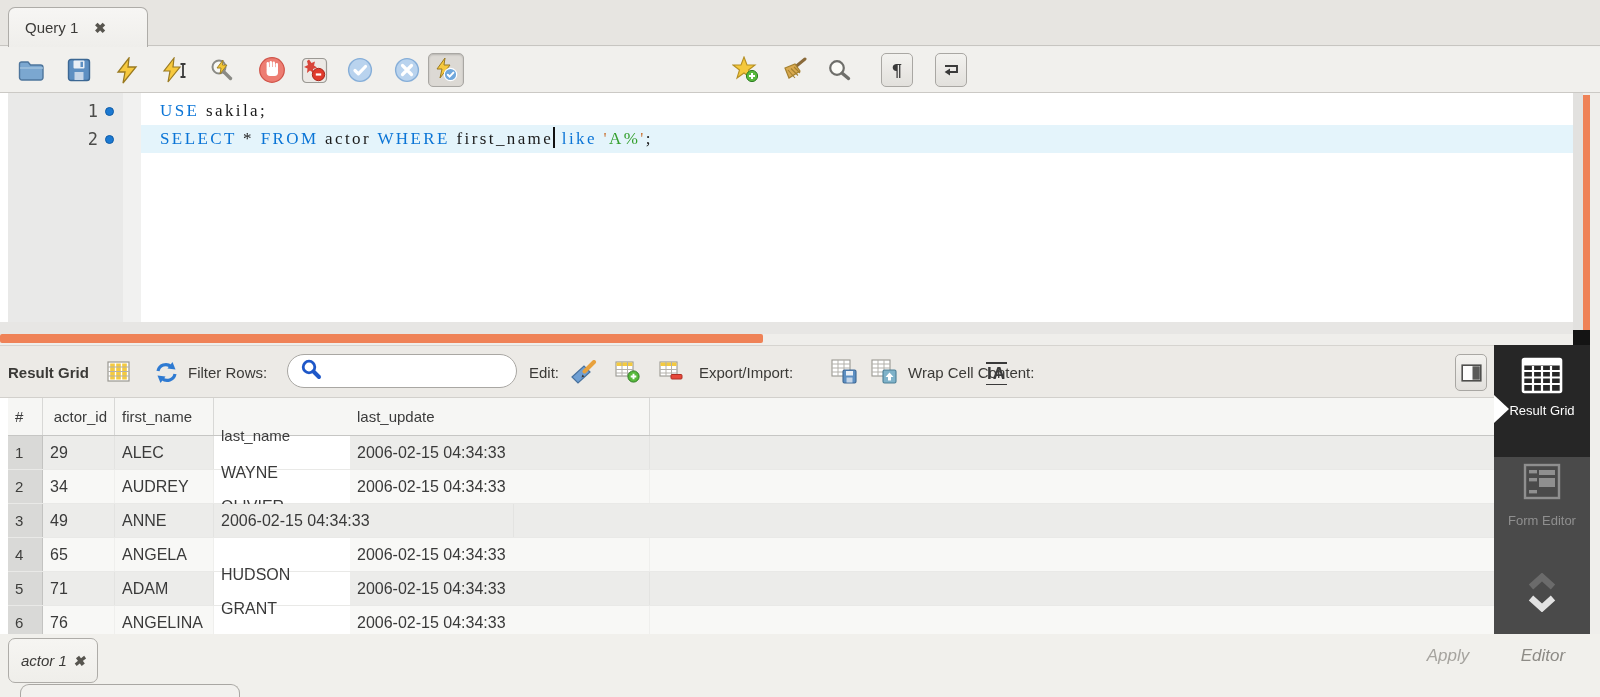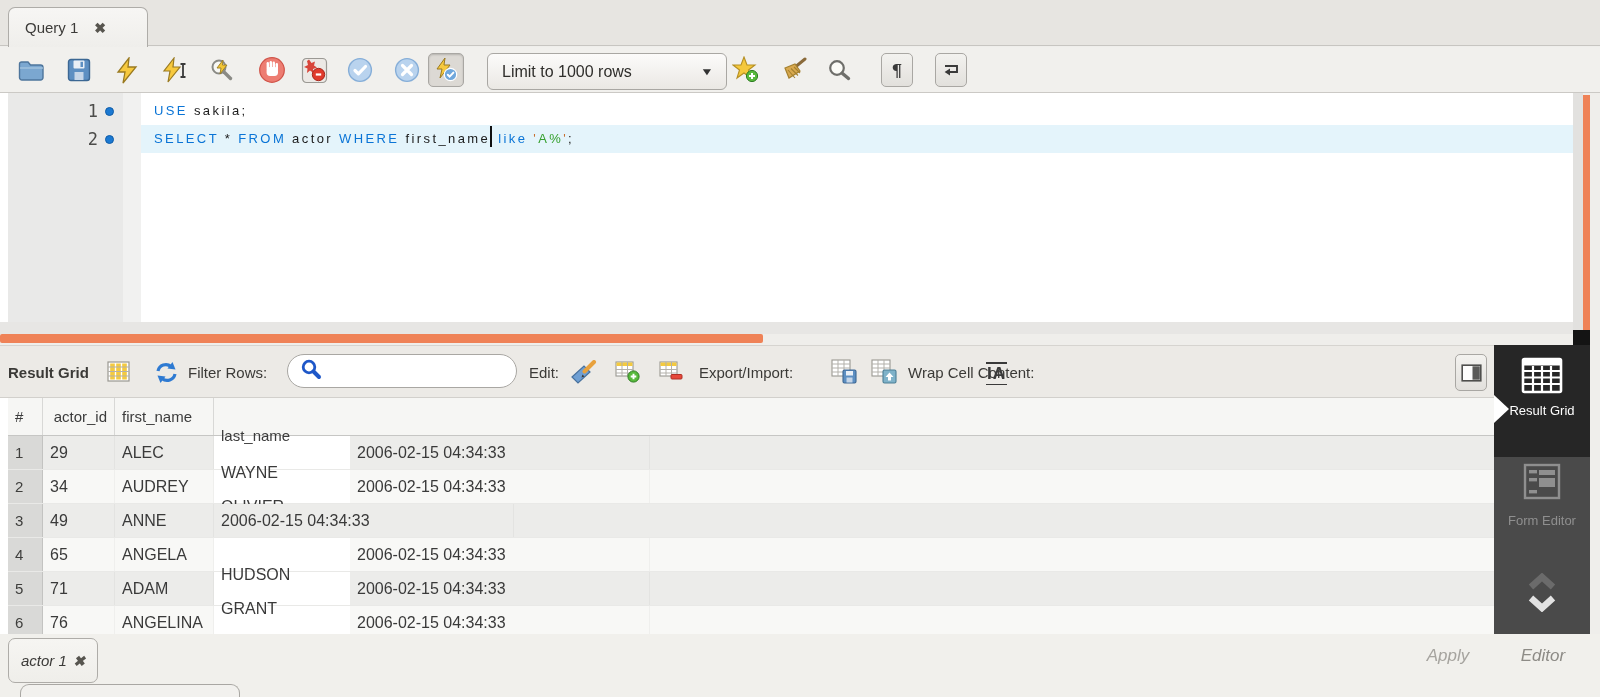--- a/index.html
+++ b/index.html
@@ -35,22 +35,22 @@
   
   .editor{position:absolute;left:0;top:93px;width:1573px;height:229px;background:#ffffff;}
   .gutter{position:absolute;left:8px;top:0;width:115px;height:229px;background:#e9e9e8;}
   .foldmargin{position:absolute;left:123px;top:0;width:18px;height:229px;
               background:repeating-linear-gradient(45deg,#f4f4f4 0 2px,#ece�eb 2px 4px);background-color:#f1f1f0;}
   .curline{position:absolute;left:141px;right:0;height:28px;background:#e4f4fb;}
   .g-num{position:absolute;left:8px;width:90px;text-align:right;
          font-family:"DejaVu Sans Mono",monospace;font-size:17px;line-height:28px;color:#4c4c4a;}
   .g-dot{position:absolute;left:105px;width:9px;height:9px;border-radius:50%;
          background:#1b79d2;border:1px solid #0f5ca8;box-sizing:border-box;}
-  .code-line{position:absolute;left:154px;white-space:pre;
-             font-family:Liberation Sans, sans-serif;font-size:13px;line-height:28px;letter-spacing:2.4px;}
+  .code-line{position:absolute;left:160px;white-space:pre;
+             font-family:Liberation Serif, serif;font-size:17px;line-height:28px;letter-spacing:2.4px;}
   .tk-kw{color:#0a74d6;} .tk-plain{color:#1b1b1b;} .tk-q{color:#c96f2e;} .tk-str{color:#35a02e;}
   .tk-cursor{display:inline-block;width:0;border-left:2px solid #111;height:21px;vertical-align:-4px;}
 
   
   .vtrack{position:absolute;left:1573px;top:93px;width:10px;height:237px;background:#e2e1df;}
   .vbar{position:absolute;left:1583px;top:95px;width:7px;height:235px;background:#ef8257;}
   .htrack{position:absolute;left:0;top:322px;width:1573px;height:12px;background:#e7e6e4;}
   .hbar{position:absolute;left:0;top:334px;width:763px;height:9px;background:#ef8257;border-radius:2px;}
   .scorner{position:absolute;left:1573px;top:330px;width:17px;height:17px;background:#141414;}
 
@@ -182,24 +182,20 @@
         </svg>
     </span>
     <span class="tbtn pressed" style="left:428px;width:36px">
       <svg width="26" height="26" viewBox="0 0 26 26">
           <polygon points="12,1 4,12 9,12 7,21 17,8 11,8" fill="#f7c93e" stroke="#9a7a20" stroke-width="1"></polygon>
           <circle cx="17.5" cy="17.5" r="6.2" fill="#6fa7dc" stroke="#ffffff" stroke-width="1.2"></circle>
           <path d="M14.8 17.8 l1.8 1.8 L20.4 15.6" stroke="#ffffff" stroke-width="2" fill="none" stroke-linecap="round"></path>
         </svg>
     </span>
 
-    <div class="limit-btn">
-      <span class="limit-label">Limit to 1000 rows</span>
-      <span class="caret">▼</span>
-    </div>
 
     <span class="tbi" style="left:731px">
       <svg width="28" height="28" viewBox="0 0 28 28">
           <polygon points="12,1 15,9 23,9 16.5,14 19,22 12,17 5,22 7.5,14 1,9 9,9" fill="#f5c83c" stroke="#b58f23" stroke-width="1.1"></polygon>
           <circle cx="20" cy="20" r="5.6" fill="#57b93c" stroke="#2e7d22" stroke-width="1"></circle>
           <path d="M20 17 v6 M17 20 h6" stroke="#ffffff" stroke-width="2"></path>
         </svg>
     </span>
     <span class="tbi" style="left:779px">
       <svg width="28" height="26" viewBox="0 0 28 26">
@@ -327,20 +323,21 @@
     </span>
   </div>
 
   <div class="grid-area">
     <div class="grid-inner">
       <div class="grid-head">
           <div class="hcell c0">#</div>
           <div class="hcell c1 h-right">actor_id</div>
           <div class="hcell c2">first_name</div>
           <div class="hcell c3">last_name</div>
+          <div class="hcell c4">last_update</div>
           <div class="hcell cfill"></div>
         </div>
       <div>
           <div class="grid-row odd">
             <div class="cell c0 rownum">1</div>
             <div class="cell c1">29</div>
             <div class="cell c2">ALEC</div>
             <div class="cell c3">WAYNE</div>
             <div class="cell c4">2006-02-15 04:34:33</div>
             <div class="cell cfill"></div>

